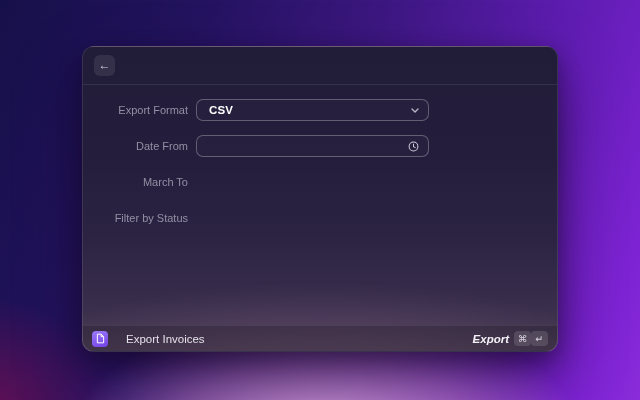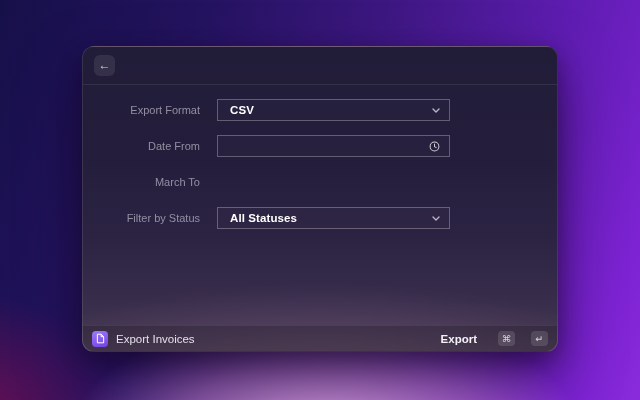--- a/index.html
+++ b/index.html
@@ -35,33 +35,33 @@
     color: #d6d3e0;
     font-size: 12px; line-height: 21px; text-align: center;
     cursor: pointer;
   }
   .divider {
     position: absolute; left: 0; right: 0; top: 37px;
     height: 1px;
     background: rgba(255,255,255,0.09);
   }
 
-  .form { padding: 15px 0 0 12px; }
+  .form { padding: 15px 0 0 0; }
   .row { display: flex; align-items: center; height: 22px; margin-bottom: 14px; }
   .row-label {
     width: 105px; flex: 0 0 105px;
     text-align: right;
     font-size: 11px;
     color: #948fa4;
   }
   .field {
-    margin-left: 17px;
+    margin-left: 8px;
     width: 233px; height: 22px;
     border: 1px solid rgba(255,255,255,0.28);
-    border-radius: 0;
+    border-radius: 7px;
     display: flex; align-items: center;
     padding: 0 9px 0 12px;
     cursor: pointer;
     background: rgba(255,255,255,0.015);
   }
   .field-value {
     font-size: 11.5px;
     font-weight: 600;
     color: #ffffff;
     letter-spacing: 0.1px;
@@ -78,32 +78,33 @@
     padding: 0 9px 0 9px;
   }
   .app-icon {
     width: 16px; height: 16px;
     border-radius: 4px;
     background: linear-gradient(160deg, #9b7bf7 0%, #7440e8 100%);
     display: flex; align-items: center; justify-content: center;
     flex: 0 0 16px;
   }
   .footer-title {
-    margin-left: 8px;
+    margin-left: 18px;
     font-size: 11.5px;
     font-weight: 500;
     color: #e4e1ea;
     text-align: center;
   }
   .footer-action {
     margin-left: auto;
     display: flex; align-items: center;
-    gap: 16px;
+    gap: 0;
     cursor: pointer;
     padding: 2px 0;
+    font-style: italic;
   }
   .action-label {
     font-size: 11.5px;
     font-weight: 700;
     color: #f3f1f6;
     margin-right: 5px;
   }
   .key-badge {
     width: 17px; height: 15px;
     border-radius: 4px;
@@ -152,28 +153,20 @@
       </div>
     </div>
 
     <div class="row">
       <div class="row-label">March To</div>
     </div>
 
 
     <div class="row">
       <div class="row-label">Filter by Status</div>
-      <div class="field">
-        <span class="field-value">All Statuses</span>
-        <span class="field-icon">
-          <svg width="8" height="5" viewBox="0 0 8 5">
-              <path d="M1 1l3 3 3-3" stroke="#b9b5c6" fill="none" stroke-width="1.4" stroke-linecap="round" stroke-linejoin="round"></path>
-            </svg>
-        </span>
-      </div>
     </div>
 
   </div>
 
   <div class="footer">
     <div class="app-icon">
       <span>
         <svg width="9" height="11" viewBox="0 0 10 12">
             <path d="M1.5 1.2h4.2l2.8 2.8v6.8h-7z" stroke="#ffffff" fill="none" stroke-width="1.1" stroke-linejoin="round"></path>
             <path d="M5.7 1.2v2.8h2.8" stroke="#ffffff" fill="none" stroke-width="1.1" stroke-linejoin="round"></path>

